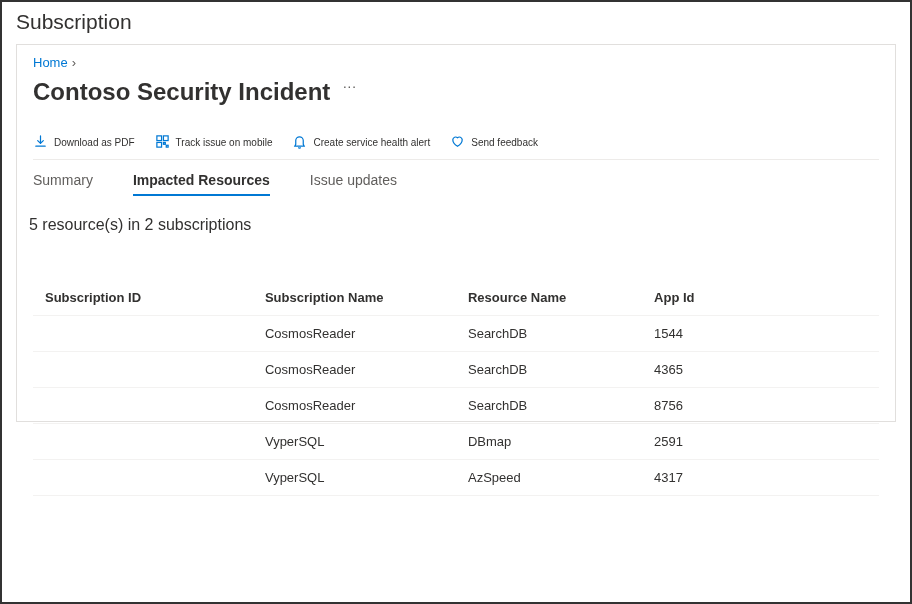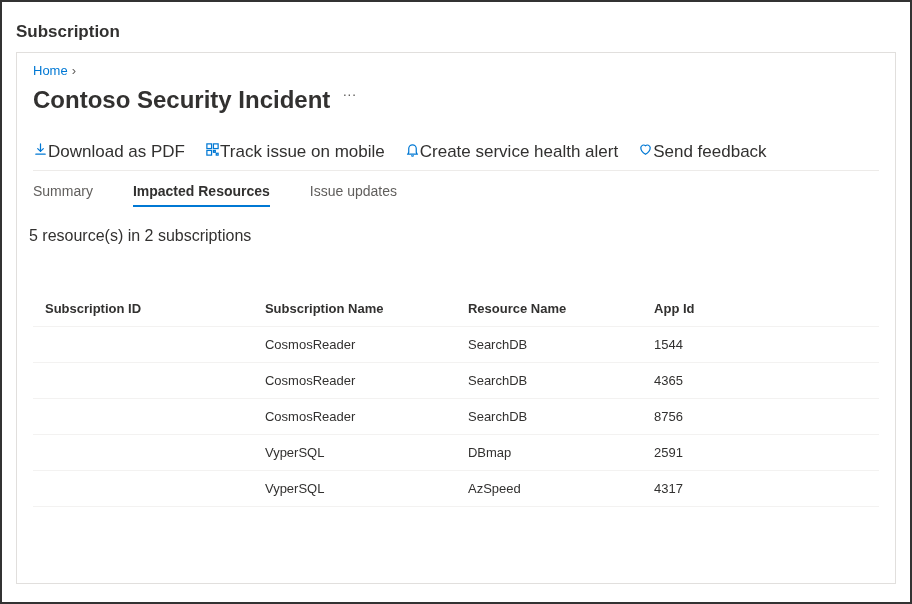--- a/index.html
+++ b/index.html
@@ -10,29 +10,29 @@
     body {
       font-family: "Segoe UI", -apple-system, BlinkMacSystemFont, sans-serif;
       background: #fff;
       color: #323130;
       border: 2px solid #333;
       width: 912px;
       height: 604px;
       overflow: hidden;
     }
     .page-header {
-      padding: 20px 14px 6px 14px;
-      font-size: 17px;
-      font-weight: 700;
+      padding: 8px 14px 6px 14px;
+      font-size: 21px;
+      font-weight: 400;
     }
     .card {
       margin: 4px 14px 14px 14px;
       border: 1px solid #e1dfdd;
       padding: 10px 16px 16px 16px;
-      height: 532px;
+      height: 378px;
     }
     .breadcrumb {
       display: flex;
       align-items: center;
       gap: 4px;
       font-size: 13px;
       margin-bottom: 8px;
     }
     .breadcrumb-link {
       color: #0078d4;
@@ -58,21 +58,22 @@
     .toolbar {
       display: flex;
       align-items: center;
       gap: 20px;
       padding-bottom: 8px;
       border-bottom: 1px solid #edebe9;
     }
     .toolbar-item {
       display: flex;
       align-items: center;
-      font-size: 17px;
+      gap: 6px;
+      font-size: 10px;
       color: #323130;
       cursor: pointer;
     }
     .toolbar-item svg {
       width: 15px;
       height: 15px;
       stroke: #0078d4;
       fill: none;
     }
     .tabs {

